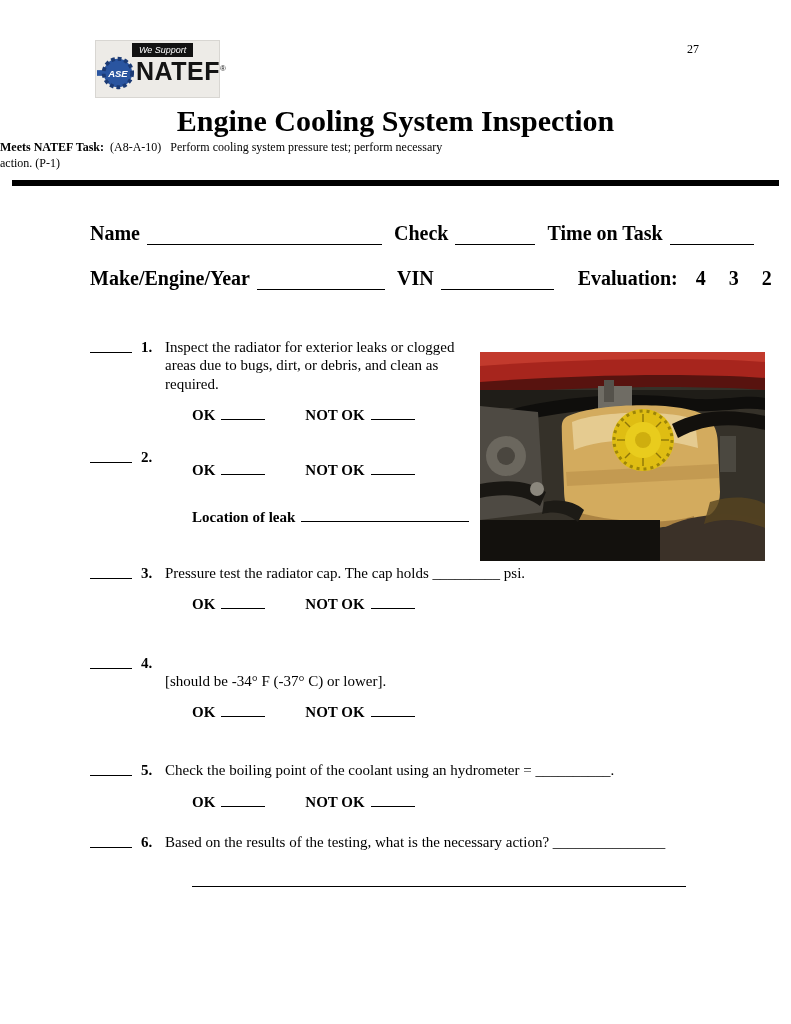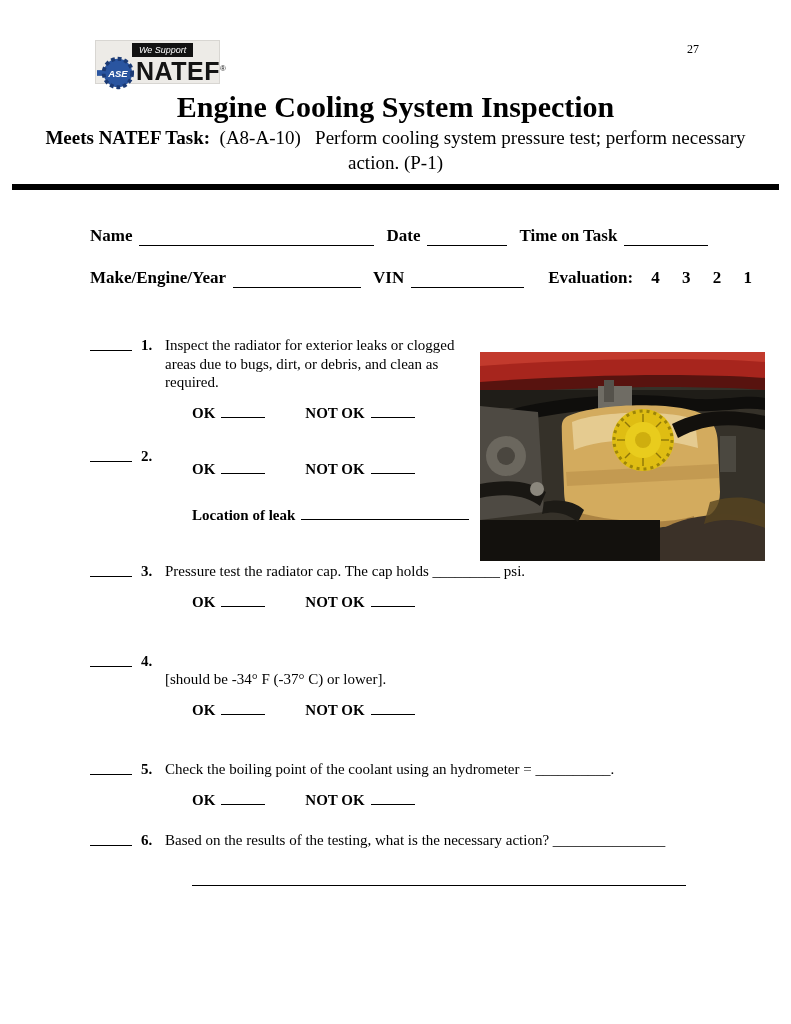--- a/index.html
+++ b/index.html
@@ -4,34 +4,34 @@
 <style>
   *{box-sizing:border-box}
   html,body{margin:0;padding:0;background:#ffffff}
   .page{
     position:relative;width:791px;height:1024px;background:#fff;
     font-family:"Liberation Serif",serif;color:#000;overflow:hidden;
   }
   
   .header-row{display:flex;justify-content:space-between;align-items:flex-start;padding:40px 92px 0 95px;}
   .page-number{font-size:12px;padding-top:2px;}
-  .logo{position:relative;width:125px;height:44px;background:#edebe7;border:1px solid #d8d6d2;}
+  .logo{position:relative;width:125px;height:58px;background:#edebe7;border:1px solid #d8d6d2;}
   .we-support{position:absolute;left:36px;top:2px;background:#121212;color:#fff;font-style:italic;
     font-size:9px;line-height:12px;padding:1px 7px;font-family:"Liberation Sans",sans-serif;}
   .ase-gear{position:absolute;left:1px;top:13px;width:38px;height:38px;}
   .natef-name{position:absolute;left:40px;top:18px;font-family:"Liberation Sans",sans-serif;
     font-weight:bold;font-size:25px;letter-spacing:.5px;color:#141414;line-height:1;}
   .natef-reg{font-size:8px;vertical-align:super;font-weight:normal;}
   .title{text-align:center;font-weight:bold;font-size:30px;margin:6px 0 2px;}
-  .subtitle{text-align:center;font-size:19px;line-height:1.3;}
+  .subtitle{text-align:left;font-size:12px;line-height:1.3;}
   .subtitle .lbl{font-weight:bold;}
   .pre{white-space:pre-wrap;}
   .rule{height:6px;background:#000;margin:9px 12px 0;}
   
-  .info{padding:36px 89px 0 90px;font-size:17px;}
+  .info{padding:36px 89px 0 90px;font-size:20px;}
   .info-line{display:flex;align-items:flex-end;margin-bottom:22px;white-space:nowrap;}
   .lbl{font-weight:bold;}
   .blank{display:inline-block;border-bottom:1.6px solid #000;height:15px;margin-left:7px;flex:none;}
   .b-name{width:235px}.b-date{width:80px}.b-time{width:84px}
   .b-make{width:128px}.b-vin{width:113px}
   .gap{width:12px;flex:none}
   .eval-nums span{font-weight:bold;margin-left:18px;}
   
   .bodyarea{padding:26px 90px 0;font-size:15px;line-height:1.22;}
   .item{display:flex;align-items:flex-start;}
@@ -78,21 +78,21 @@
     <span>action. (P-1)</span>
   </div>
 
   <div class="rule"></div>
 
   <div class="info">
     <div class="info-line">
       <span class="lbl">Name</span>
       <span class="blank b-name"></span>
       <span class="gap"></span>
-      <span class="lbl">Date</span>
+      <span class="lbl">Check</span>
       <span class="blank b-date"></span>
       <span class="gap"></span>
       <span class="lbl">Time on Task</span>
       <span class="blank b-time"></span>
     </div>
     <div class="info-line">
       <span class="lbl">Make/Engine/Year</span>
       <span class="blank b-make"></span>
       <span class="gap"></span>
       <span class="lbl">VIN</span>

